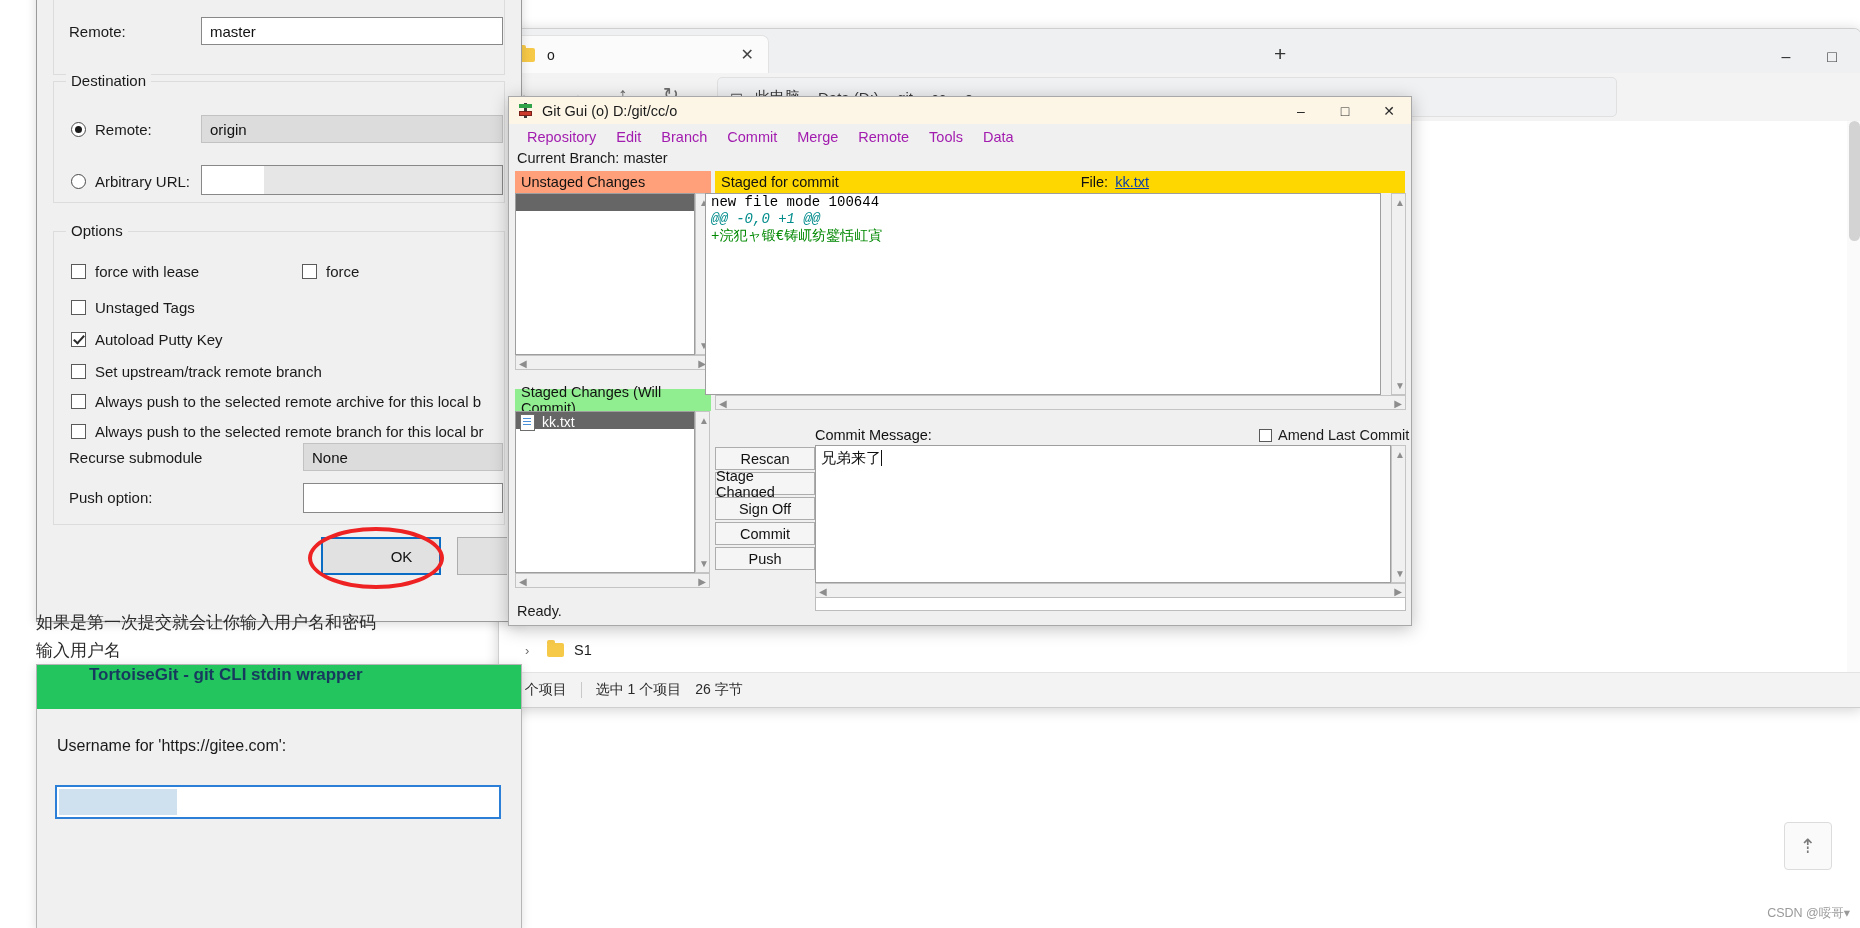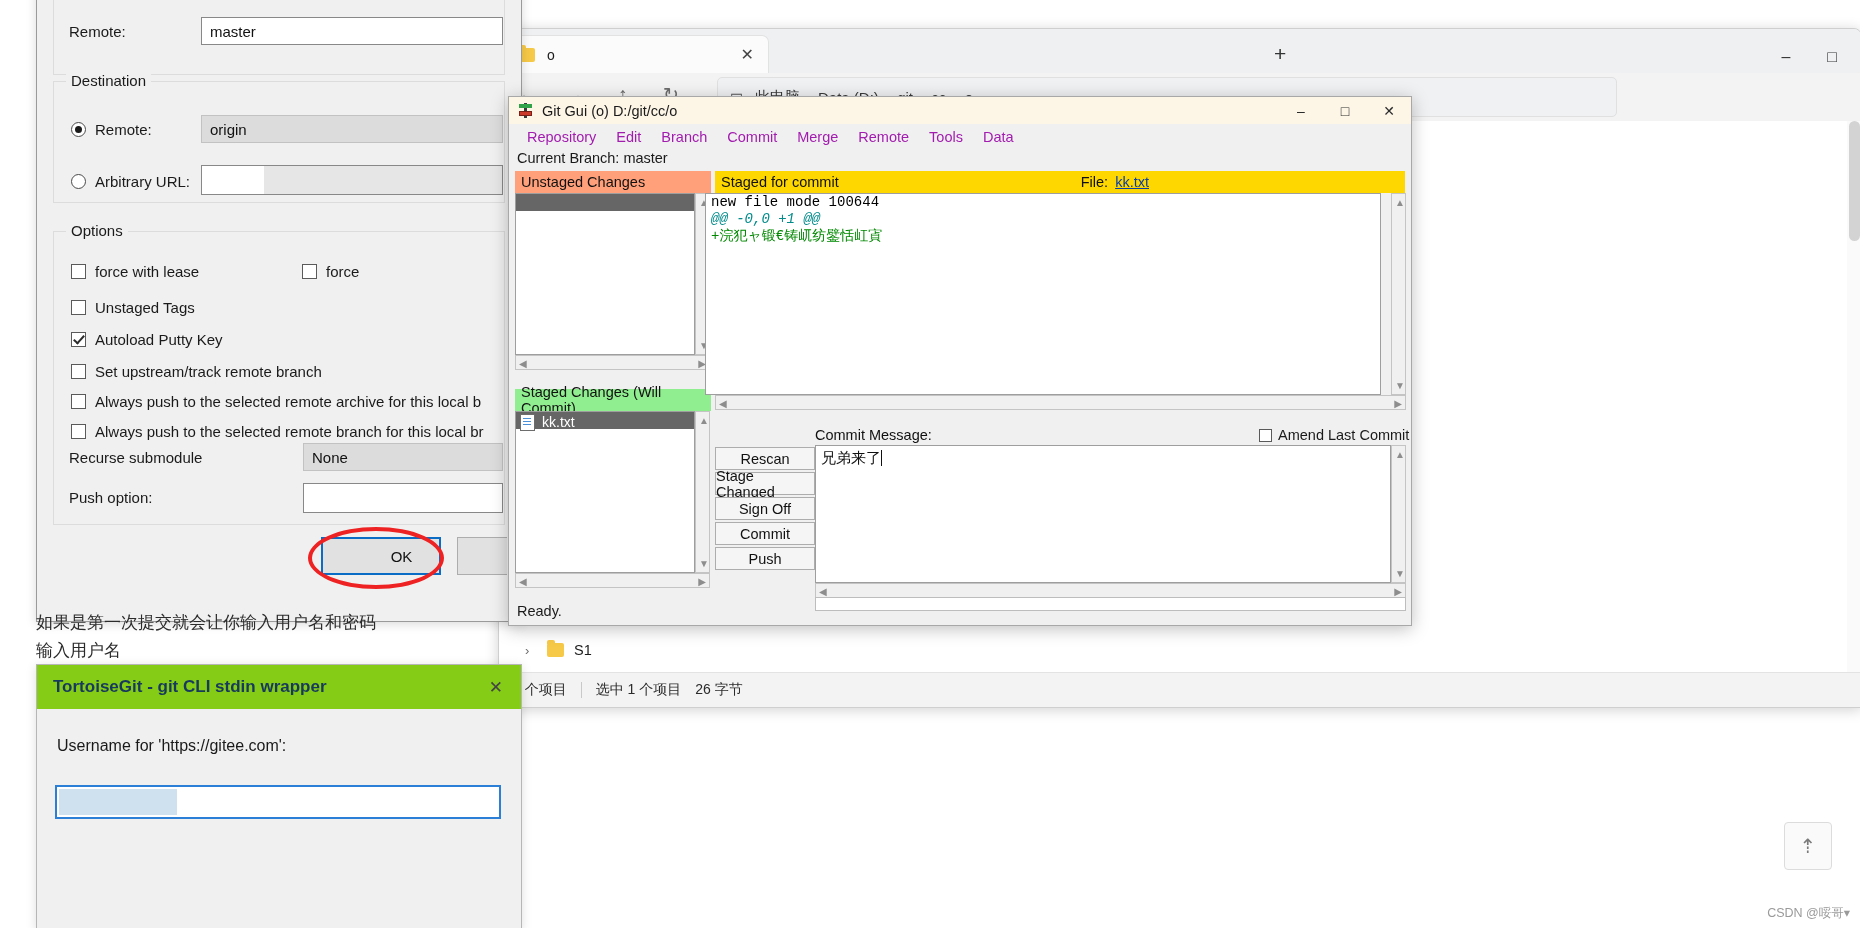--- a/index.html
+++ b/index.html
@@ -77,21 +77,21 @@
   .push-scroll .th{position:absolute;left:2px;top:520px;width:10px;height:70px;background:#cdcdcd;}
 
   
   .note{position:absolute;font-size:17px;color:#2b2b2b;line-height:1.55;}
 
   
   #stdin{
     left:36px;top:664px;width:484px;height:264px;background:#fff;
     border:1px solid #b6b6b6;box-shadow:0 2px 10px rgba(0,0,0,.13);overflow:hidden;
   }
-  #stdin .hd{position:absolute;left:0;top:0;width:100%;height:44px;background:#84cc16;display:flex;align-items:center;}
+  #stdin .hd{position:absolute;left:0;top:0;width:100%;height:44px;background:#22c55e;display:flex;padding-left:36px;}
   #stdin .hd .t{margin-left:16px;font-size:17px;color:#17395e;font-weight:bold;}
   #stdin .hd .x{margin-left:auto;margin-right:18px;font-size:17px;color:#444;}
   #stdin .bd{position:absolute;left:0;top:44px;width:100%;bottom:0;background:#f0f0f0;}
   #stdin .prompt{position:absolute;left:20px;top:28px;font-size:16px;color:#1a1a1a;}
   #stdin .input{position:absolute;left:18px;top:76px;width:446px;height:34px;background:#fff;border:2px solid #2b7fd6;box-sizing:border-box;}
   #stdin .input .sel{position:absolute;left:2px;top:2px;width:118px;height:26px;background:#cfe0ee;}
 
   
   #gitgui{
     left:508px;top:96px;width:902px;height:528px;background:#f0f0f0;

